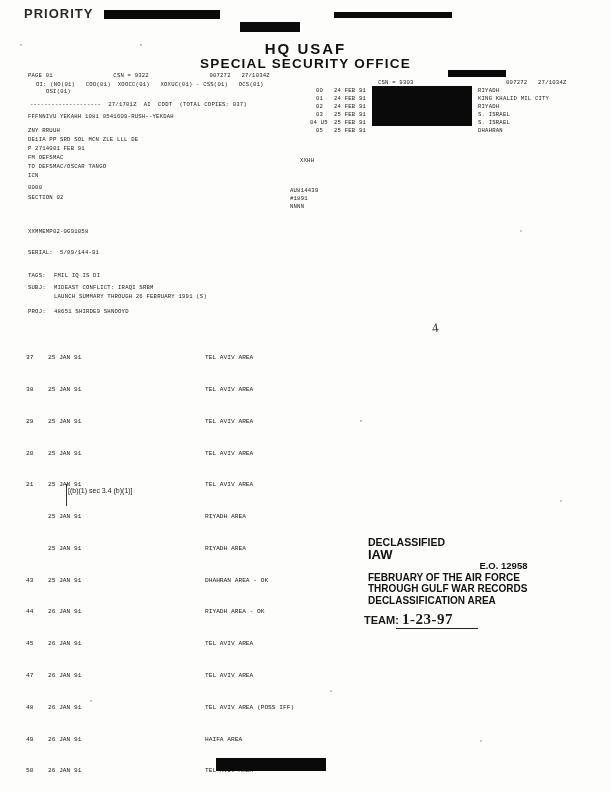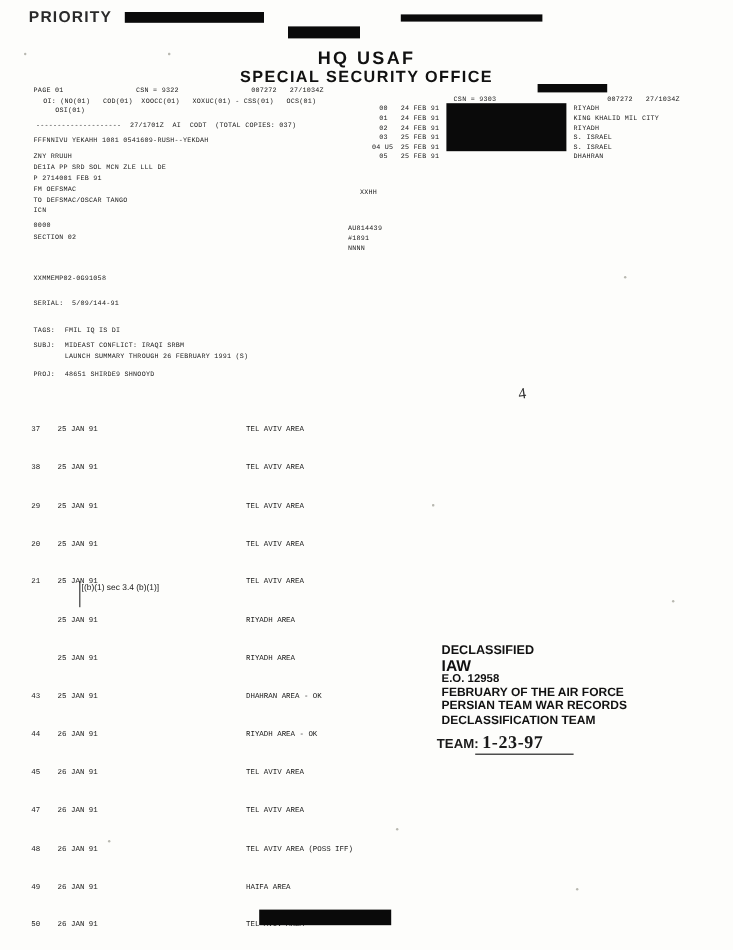--- a/index.html
+++ b/index.html
@@ -74,21 +74,21 @@
     position: absolute;
     left: 348px; top: 537px;
     font-family: "Liberation Sans", sans-serif;
     font-weight: bold;
     color: #111;
     line-height: 11.5px;
     margin-left: 20px;
   }
   .declass .l1 { font-size: 10.5px; }
   .declass .l2 { font-size: 13px; }
-  .declass .l3 { font-size: 9.5px; }
+  .declass .l3 { font-size: 9.5px; text-align: right; }
   .declass .l4 { font-size: 10px; }
   .declass .l5 { font-size: 10px; }
   .declass .l6 { font-size: 10px; }
   .datebox {
     position: absolute;
     left: 364px; top: 611px;
     font-family: "Liberation Sans", sans-serif;
     font-weight: bold;
     font-size: 11px;
   }
@@ -344,22 +344,22 @@
     
     
     
   </div>
 
   <div class="declass">
     <div class="l1">DECLASSIFIED</div>
     <div class="l2">IAW</div>
     <div class="l3">E.O. 12958</div>
     <div class="l4">FEBRUARY OF THE AIR FORCE</div>
-    <div class="l5">PERSIAN TEAM WAR RECORDS</div>
-    <div class="l6">DECLASSIFICATION TEAM</div>
+    <div class="l5">THROUGH GULF WAR RECORDS</div>
+    <div class="l6">DECLASSIFICATION AREA</div>
   </div>
   <div class="datebox">
     <span>TEAM:</span>
     <span class="dval">1-23-97</span>
   </div>
   <div class="underline"></div>
 
   <div class="redact" style="left:216px; top:758px; width:110px; height:13px;"></div>
 
   <div class="speck" style="left:20px; top:44px; width:2px; height:2px;"></div>

